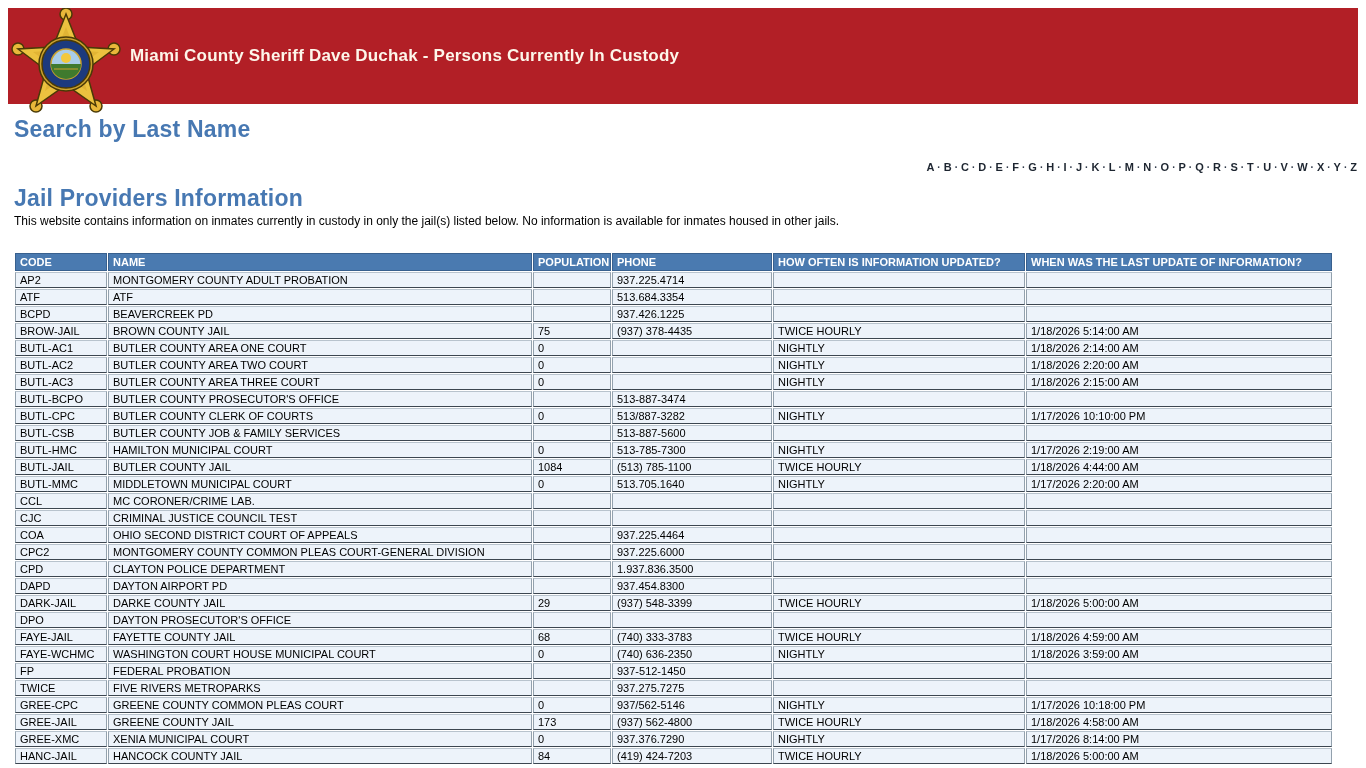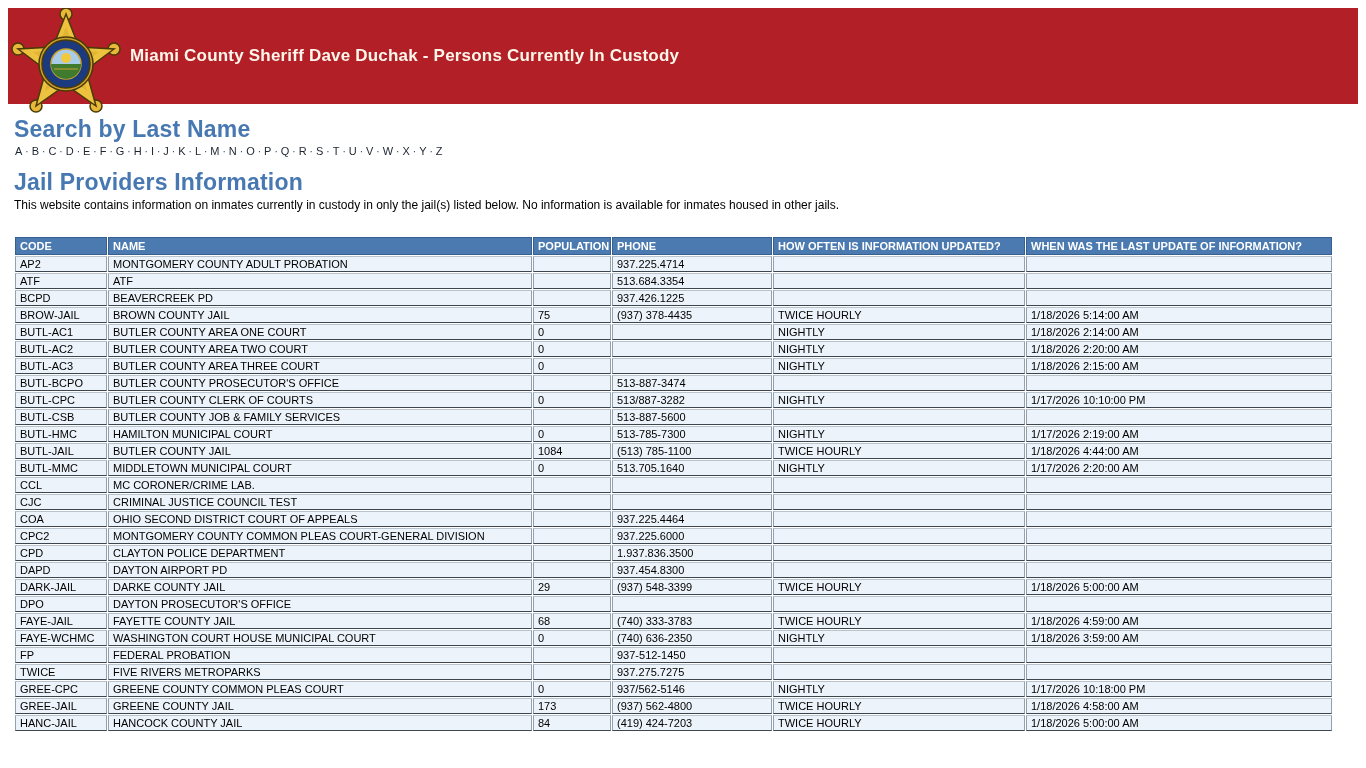--- a/index.html
+++ b/index.html
@@ -4,21 +4,21 @@
 <style>
   html,body{margin:0;padding:0;background:#ffffff;font-family:"Liberation Sans",sans-serif;}
   body{margin:8px;}
   
   .banner{position:relative;height:96px;background:#b21f26;display:flex;align-items:center;}
   .banner .logo{position:absolute;left:2px;top:-1px;width:112px;height:112px;}
   .banner .title{margin-left:122px;color:#fdf6ea;font-size:17px;font-weight:bold;letter-spacing:.2px;}
   
   h1.sec{color:#4778b2;font-size:23px;font-weight:bold;margin:12px 0 2px 6px;letter-spacing:.2px;}
   
-  .alpha{margin:2px 0 4px 6px;font-size:11px;font-weight:normal;color:#1d2530;}
+  .alpha{margin:18px 0 4px 6px;font-size:11px;font-weight:bold;color:#1d2530;text-align:right;}
   .alpha a{color:#1d2530;text-decoration:none;margin:0 1px;cursor:pointer;}
   .alpha .dot{color:#30394a;margin:0 2px;font-size:10px;}
   
   .desc{font-size:12px;color:#000;margin:0 0 24px 6px;}
   
   table.grid{border-collapse:separate;border-spacing:1px;table-layout:fixed;width:1312px;margin-left:6px;background:#fff;}
   table.grid th{background:#4a7ab0;color:#fff;font-size:11px;font-weight:bold;text-align:left;text-transform:uppercase;padding:2px 4px;border:1px solid #38608e;line-height:12px;white-space:nowrap;overflow:hidden;margin-left:20px;}
   table.grid td{background:#edf3fa;color:#000;font-size:11px;line-height:12px;padding:1px 4px;border:1px solid #93a1ad;border-bottom-color:#3c4650;border-top-color:#b8c3cd;white-space:nowrap;overflow:hidden;height:12px;}
   col.c-code{width:92px;} col.c-name{width:424px;} col.c-pop{width:78px;}
   col.c-phone{width:160px;} col.c-freq{width:252px;} col.c-when{width:306px;}
@@ -286,20 +286,28 @@
       </tr>
       <tr>
         <td>GREE-JAIL</td>
         <td>GREENE COUNTY JAIL</td>
         <td>173</td>
         <td>(937) 562-4800</td>
         <td>TWICE HOURLY</td>
         <td>1/18/2026 4:58:00 AM</td>
       </tr>
       <tr>
+        <td>GREE-XMC</td>
+        <td>XENIA MUNICIPAL COURT</td>
+        <td>0</td>
+        <td>937.376.7290</td>
+        <td>NIGHTLY</td>
+        <td>1/17/2026 8:14:00 PM</td>
+      </tr>
+      <tr>
         <td>HANC-JAIL</td>
         <td>HANCOCK COUNTY JAIL</td>
         <td>84</td>
         <td>(419) 424-7203</td>
         <td>TWICE HOURLY</td>
         <td>1/18/2026 5:00:00 AM</td>
       </tr>
     </tbody>
 </table>
 

